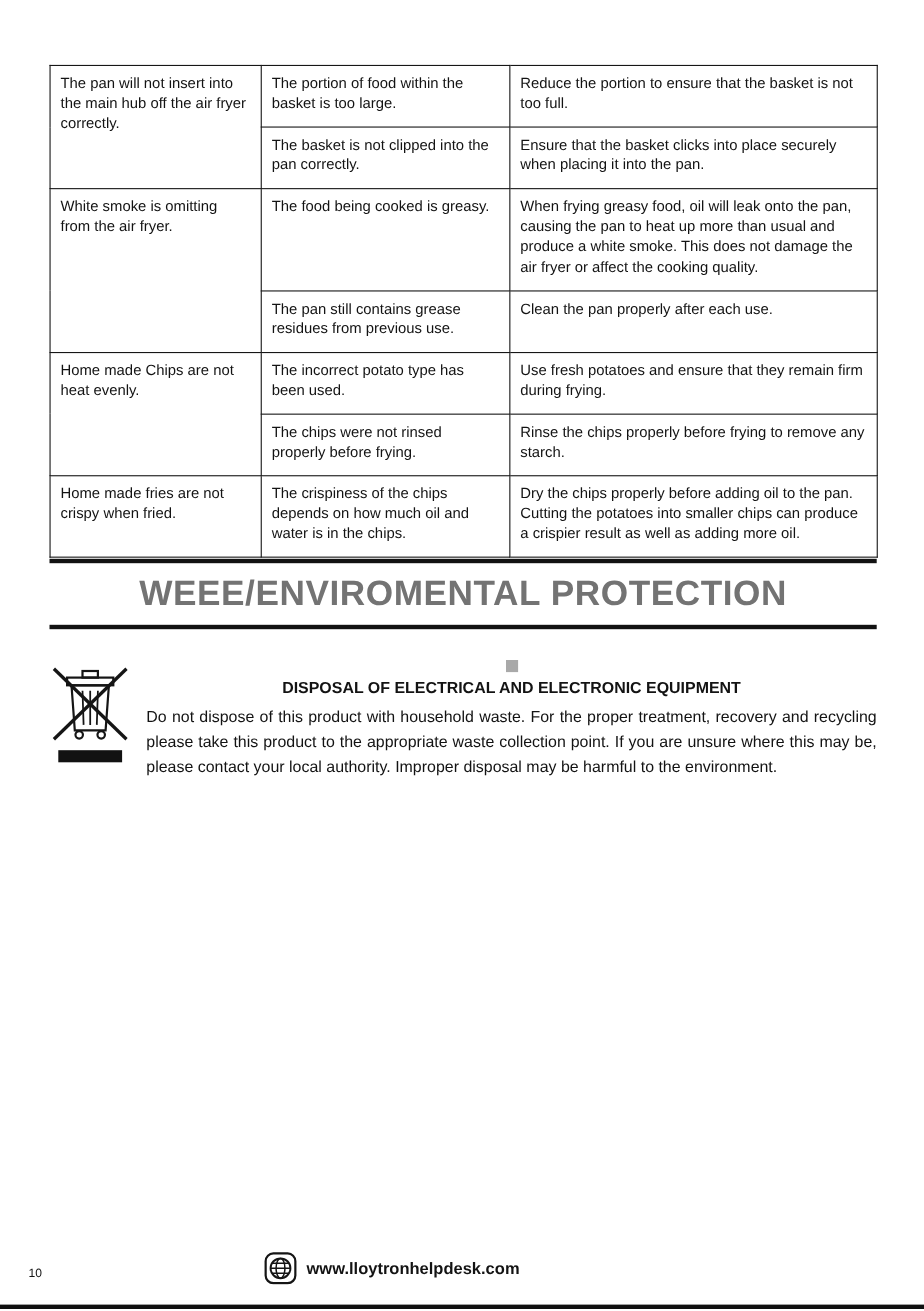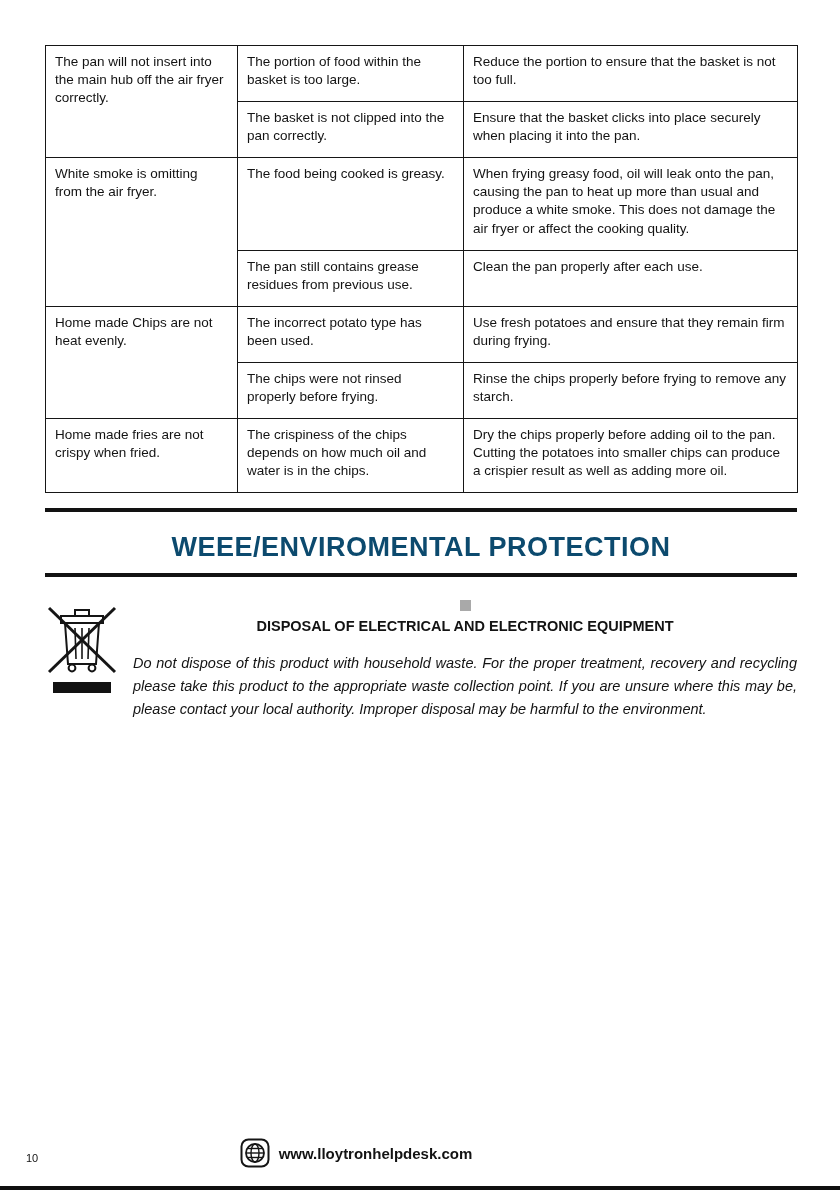--- a/index.html
+++ b/index.html
@@ -3,50 +3,50 @@
 <meta charset="utf-8">
 <style>
   html,body{margin:0;padding:0;}
   body{
     width:840px;height:1192px;background:#ffffff;position:relative;
     font-family:"Liberation Sans", sans-serif;color:#131313;overflow:hidden;
   }
 
   
   .trouble-table{
-    position:absolute;left:45px;top:45px;width:752px;
+    position:absolute;left:45px;top:59px;width:752px;
     border-collapse:collapse;table-layout:fixed;
     font-size:13.5px;line-height:1.34;
   }
   .trouble-table td{
     border:1.6px solid #161616;
     padding:7px 9px 12px 9px;
     vertical-align:top;
   }
 
   
   .weee-head{position:absolute;left:45px;top:508px;width:752px;}
   .rule{height:4px;background:#121212;width:100%;}
   .weee-head h1{
-    margin:20px 0 10px 0;text-align:center;
-    font-size:27px;font-weight:bold;letter-spacing:.5px;color:#0c4a6e;
+    margin:9px 0 10px 0;text-align:center;
+    font-size:32px;font-weight:bold;letter-spacing:.5px;color:#737373;
   }
 
   
   .disposal{position:absolute;left:45px;top:598px;width:752px;display:flex;}
   .weee-icon{width:78px;flex:0 0 78px;padding-top:4px;}
   .disposal-text{margin-left:10px;width:664px;}
   .disposal-heading{
     font-weight:bold;font-size:14.5px;display:flex;align-items:center;gap:7px;
     margin-top:2px;
     flex-direction:column;
   }
   .sq{width:11px;height:11px;background:#a9a9a9;display:inline-block;flex:0 0 11px;}
   .disposal-text p{
-    margin:18px 0 0 0;font-size:14.5px;line-height:1.58;text-align:justify;font-style:italic;
+    margin:7px 0 0 0;font-size:14.5px;line-height:1.58;text-align:justify;
   }
 
   
   .footer{
     position:absolute;left:0;top:1138px;width:712px;
     display:flex;align-items:center;justify-content:center;gap:9px;
   }
   .footer .site{font-weight:bold;font-size:15px;}
   .globe-wrap{width:30px;height:30px;display:inline-block;}
   .page-number{

